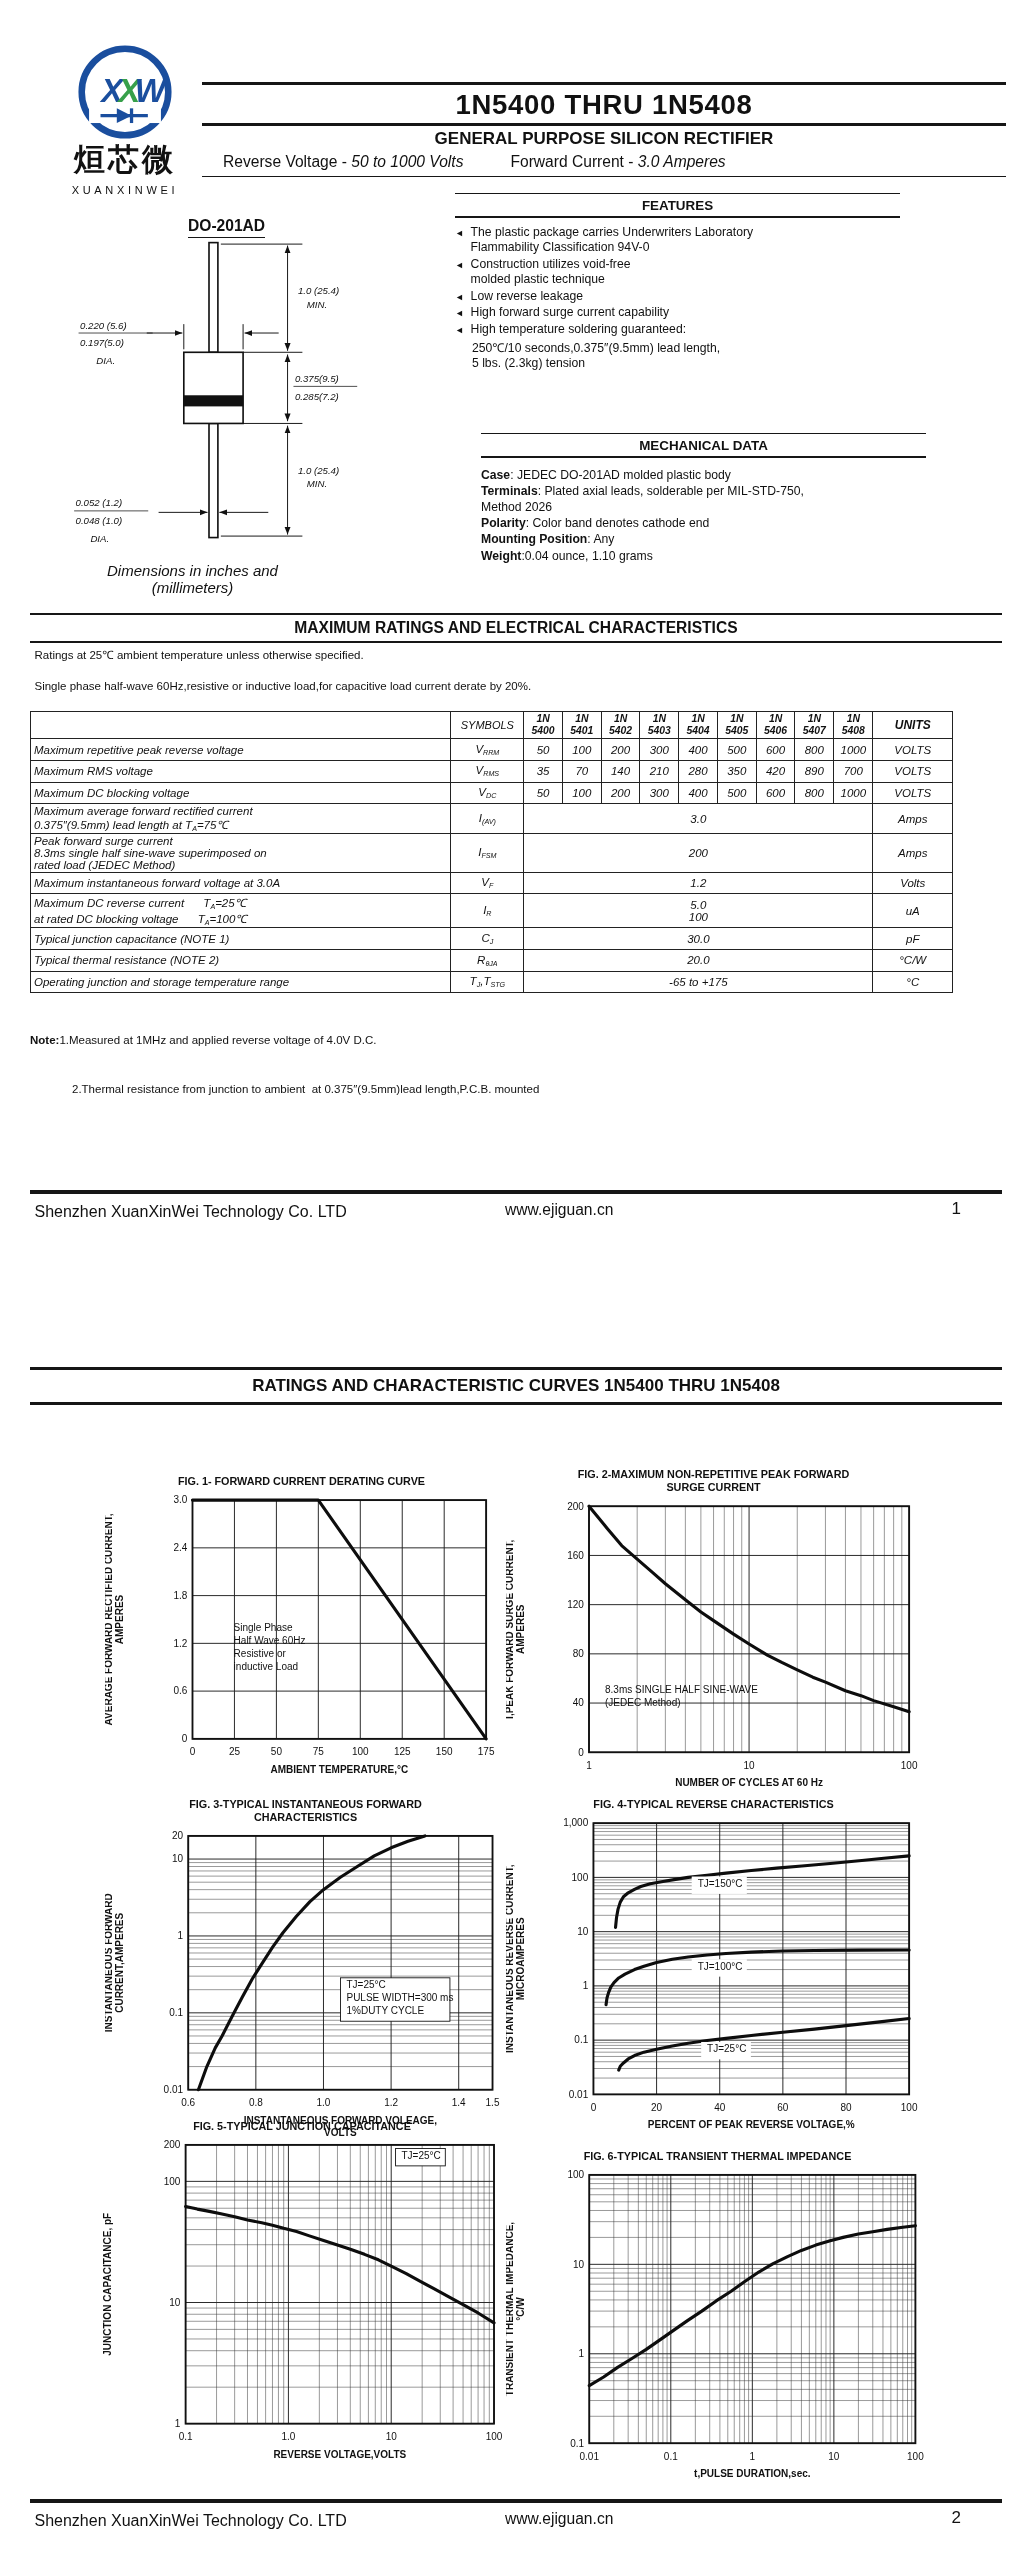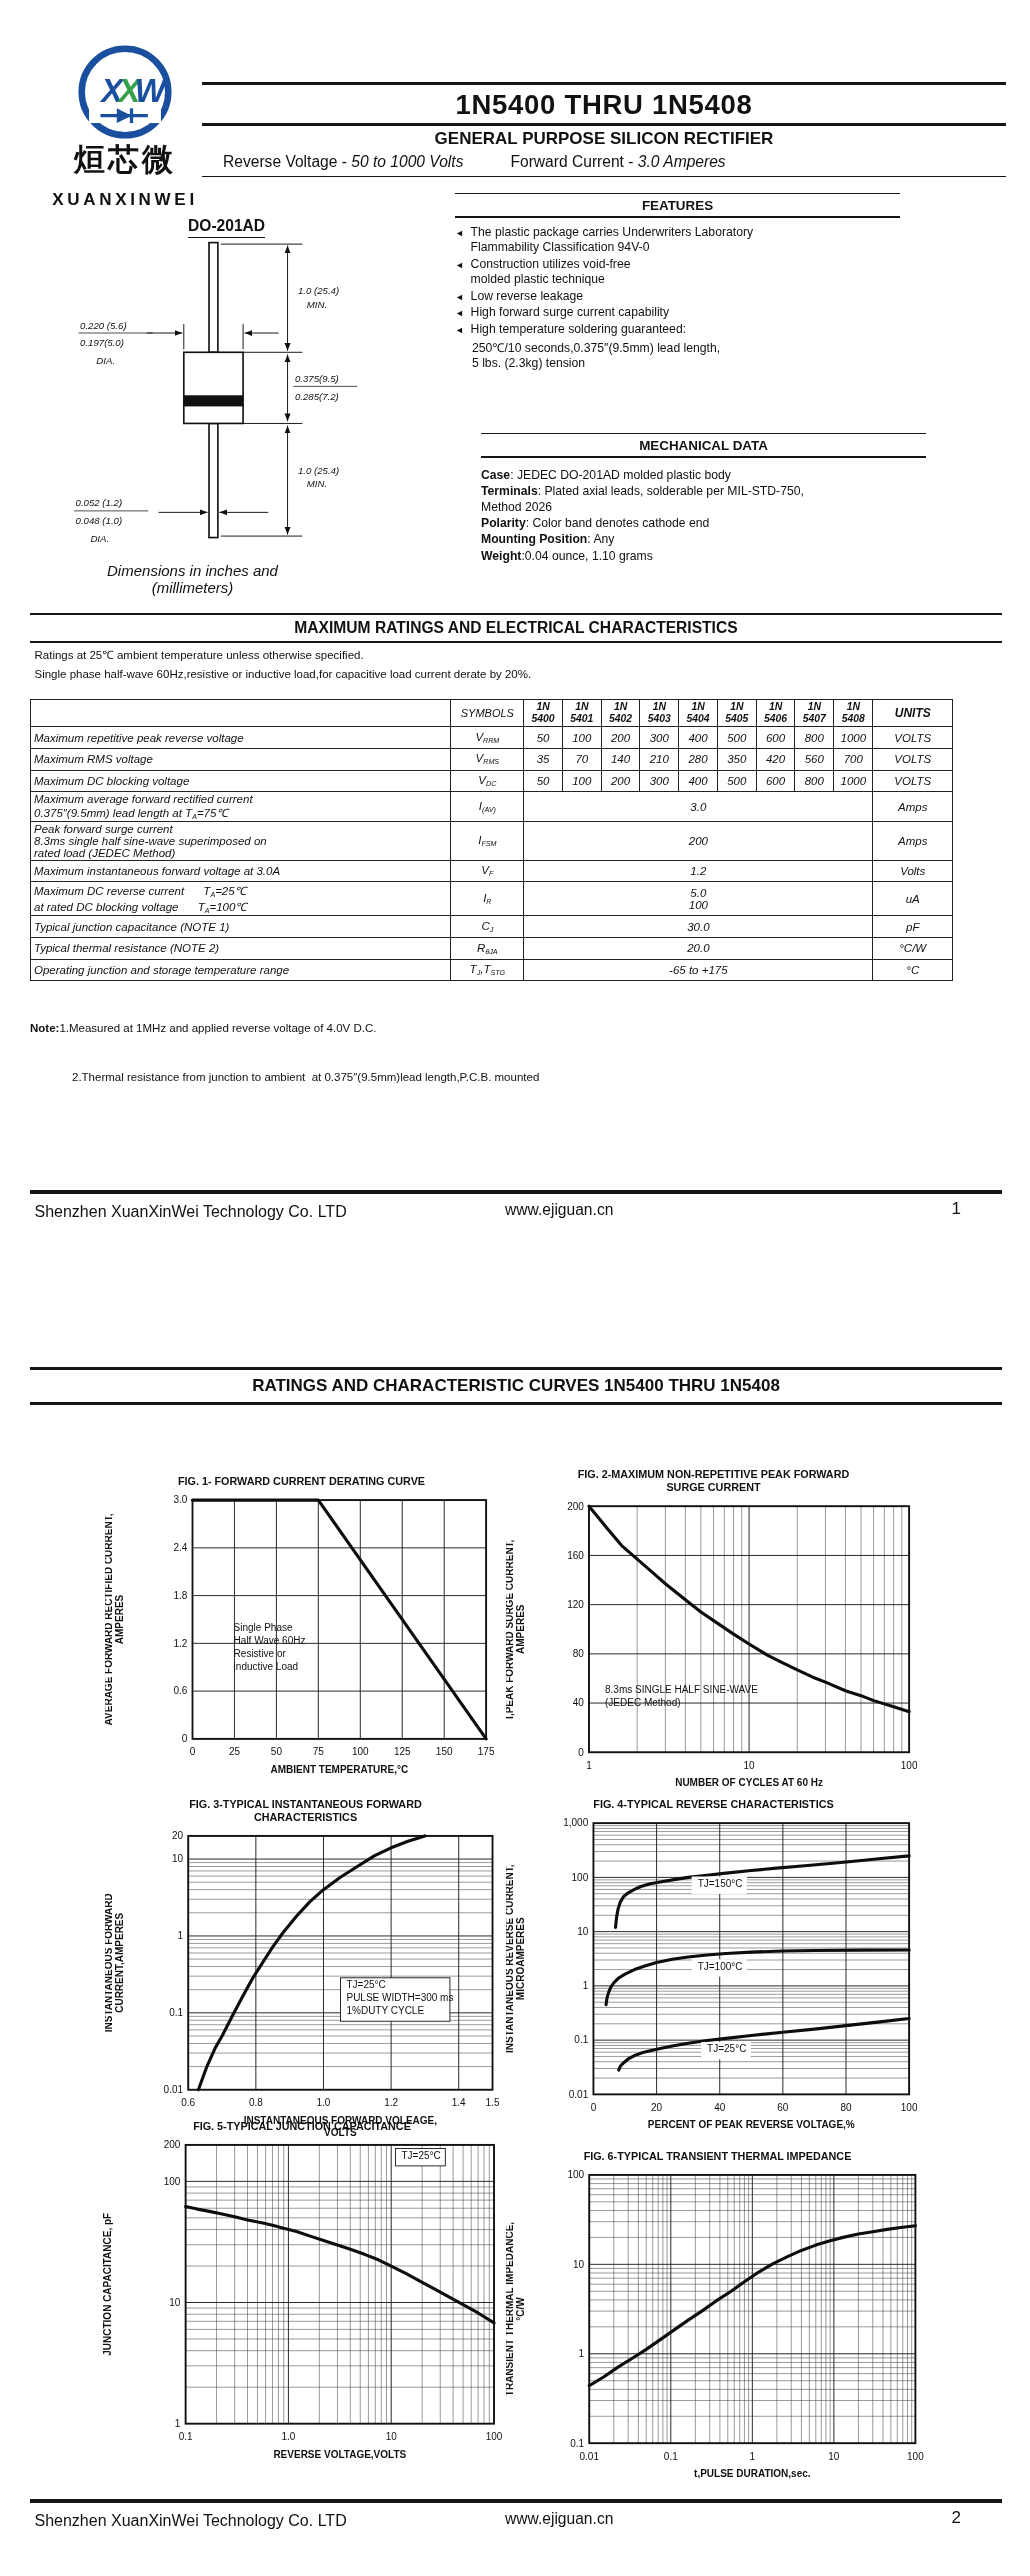--- a/index.html
+++ b/index.html
@@ -7,21 +7,21 @@
   .sheet{position:relative;width:1031px;height:2576px;background:#fff;overflow:hidden;}
   .abs{position:absolute;}
   .rule2{height:1.5px;background:#161616;}
   .rule3{height:2.2px;background:#161616;}
   .rule4{height:3px;background:#161616;}
   .rule5{height:3.7px;background:#161616;}
 
   
   #logo-block{left:36px;top:43px;width:178px;text-align:center;}
   .logo-cn{font-size:31px;font-weight:700;letter-spacing:3px;line-height:1.05;}
-  .logo-latin{font-size:17px;letter-spacing:3.7px;font-weight:700;margin-top:13px;}
+  .logo-latin{font-size:11px;letter-spacing:3.7px;font-weight:400;margin-top:7px;}
   #title-block{left:202px;top:82px;width:804px;}
   .doc-title{font-size:27.5px;font-weight:700;text-align:center;padding:3.7px 0 2.2px;letter-spacing:0.7px;}
   .doc-sub{font-size:17px;font-weight:700;text-align:center;padding:3px 0 0.7px;}
   .doc-tagline{font-size:15.6px;padding:3px 0 5.2px 21px;}
   .doc-tagline em{font-style:italic;margin-top:28px;}
   .tag-gap{display:inline-block;width:47px;}
 
   
   #package-block{left:43px;top:217px;width:420px;}
   .pkg-name{display:inline-block;margin-left:145px;font-size:15.6px;font-weight:700;border-bottom:1.5px solid #161616;padding-bottom:2.2px;}
@@ -197,21 +197,21 @@
         <div class="mech-line"><b>Mounting Position</b>: Any</div>
         <div class="mech-line"><b>Weight</b>:0.04 ounce, 1.10 grams</div>
       </div>
   </div>
 
   <div class="abs" id="ratings-block">
     <div class="rule3"></div>
     <div class="sec-title">MAXIMUM RATINGS AND ELECTRICAL CHARACTERISTICS</div>
     <div class="rule3"></div>
     <div class="intro">Ratings at 25℃ ambient temperature unless otherwise specified.</div>
-    <div class="intro" style="margin-top:4px;">Single phase half-wave 60Hz,resistive or inductive load,for capacitive load current derate by 20%.</div>
+    <div class="intro" style="margin-top:16px;">Single phase half-wave 60Hz,resistive or inductive load,for capacitive load current derate by 20%.</div>
     <table id="ratings-table">
         <colgroup>
           <col style="width: 454px;">
           <col style="width: 74px;">
           <col style="width: 40px;">
           <col style="width: 40px;">
           <col style="width: 40px;">
           <col style="width: 40px;">
           <col style="width: 40px;">
           <col style="width: 40px;">
@@ -281,21 +281,21 @@
           <tr class="val-row">
             <td class="param"><div>Maximum RMS voltage</div></td>
             <td>V<sub>RMS</sub></td>
             <td>35</td>
             <td>70</td>
             <td>140</td>
             <td>210</td>
             <td>280</td>
             <td>350</td>
             <td>420</td>
-            <td>560</td>
+            <td>890</td>
             <td>700</td>
             <td>VOLTS</td>
           </tr>
           <tr class="val-row">
             <td class="param"><div>Maximum DC blocking voltage</div></td>
             <td>V<sub>DC</sub></td>
             <td>50</td>
             <td>100</td>
             <td>200</td>
             <td>300</td>

